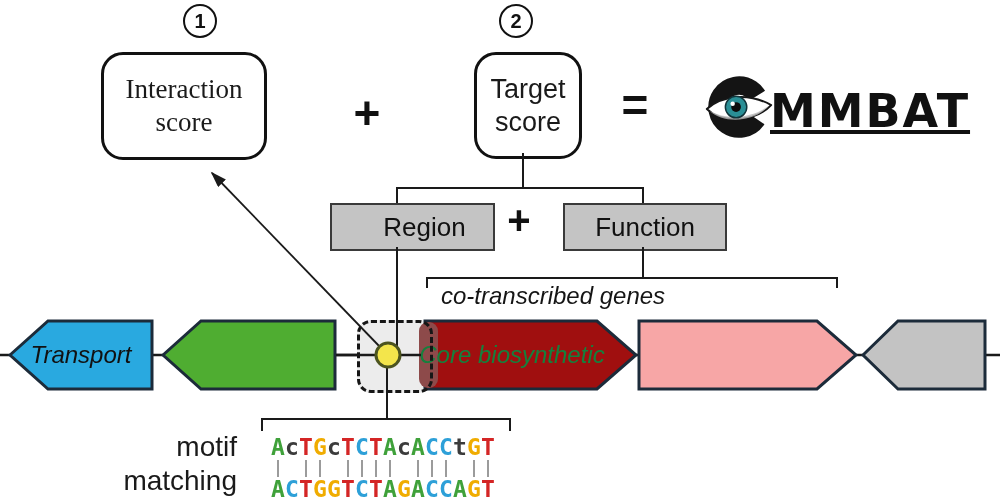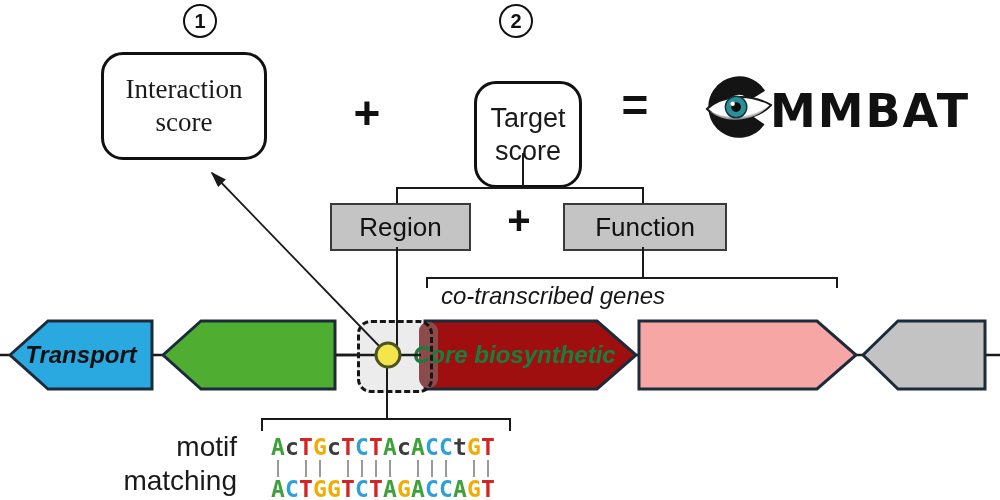--- a/index.html
+++ b/index.html
@@ -18,21 +18,21 @@
     font-size:27px;line-height:33px;color:#1a1a1a;}
 
   .op{font-weight:bold;color:#111;text-align:center;}
 
   
   .gray-box{background:#c4c4c4;border:2px solid #3a3a3a;display:flex;align-items:center;
     justify-content:center;font-size:26px;color:#111;}
 
   .co-label{font-style:italic;font-size:24px;color:#151515;}
 
-  .gene-label{font-style:italic;font-size:24px;font-weight:700;text-align:center;
+  .gene-label{font-style:italic;font-size:24px;font-weight:400;text-align:center;
     line-height:28px;white-space:nowrap;}
 
   
   .dash-box{width:76px;height:73px;border:3px dashed #161616;border-radius:14px;box-sizing:border-box;}
 
   
   .mmbat{font-weight:bold;font-size:46px;letter-spacing:2px;color:#111;
     font-family:"DejaVu Sans","Liberation Sans",sans-serif;}
   .logo-sub{font-size:29px;color:#1a1a1a;text-align:center;}
 
@@ -69,40 +69,40 @@
     <span>1</span>
   </div>
   <div class="abs circle-num" style="left:499px;top:4px;">
     <span>2</span>
   </div>
 
   <div class="abs score-box" style="left:101px;top:52px;width:160px;height:102px;font-family:Liberation Serif, serif;">
     <div>Interaction</div>
     <div>score</div>
   </div>
-  <div class="abs score-box" style="left:474px;top:52px;width:102px;height:101px;margin-top:29px;">
+  <div class="abs score-box" style="left:474px;top:52px;width:102px;height:101px;">
     <div>Target</div>
     <div>score</div>
   </div>
 
   <div class="abs op" style="left:345px;top:86px;width:44px;font-size:46px;">+</div>
   <div class="abs op" style="left:612px;top:78px;width:46px;font-size:46px;">=</div>
   <div class="abs op" style="left:499px;top:198px;width:40px;font-size:40px;">+</div>
 
   <svg class="abs" style="left:700px;top:70px;" width="78" height="78" viewBox="0 0 80 80">
     <circle cx="40" cy="38" r="22" fill="none" stroke="#141414" stroke-width="19" stroke-dasharray="112.2 26" transform="rotate(34 40 38)"></circle>
     <path d="M7,40 C22,26 50,23 73,36 C56,54 22,55 7,40 Z" fill="#ffffff" stroke="#161616" stroke-width="2" stroke-linejoin="round"></path>
     <path d="M10,42 C28,52 54,49 70,37 C58,53 24,56 10,42 Z" fill="#b9b9b9" opacity="0.8"></path>
     <circle cx="37" cy="38" r="11" stroke="#11343a" stroke-width="1.5" fill="#2a8f96"></circle>
     <circle cx="37" cy="38" r="5" fill="#0c0c0c"></circle>
     <circle cx="33.5" cy="34.5" r="2.3" fill="#ffffff"></circle>
   </svg>
-  <div class="abs mmbat" style="left:770px;top:84px;">MMBAT</div>
-
-  <div class="abs gray-box" style="left:330px;top:203px;width:137px;height:44px;">
+  <div class="abs mmbat" style="left:770px;top:84px;text-decoration:underline;">MMBAT</div>
+
+  <div class="abs gray-box" style="left:330px;top:203px;width:137px;height:44px;padding-left:24px;">
     <span>Region</span>
   </div>
   <div class="abs gray-box" style="left:563px;top:203px;width:160px;height:44px;">
     <span>Function</span>
   </div>
 
   <div class="abs motif-label" style="left:100px;top:430px;width:137px;">
     <div>motif</div>
     <div>matching</div>
   </div>

